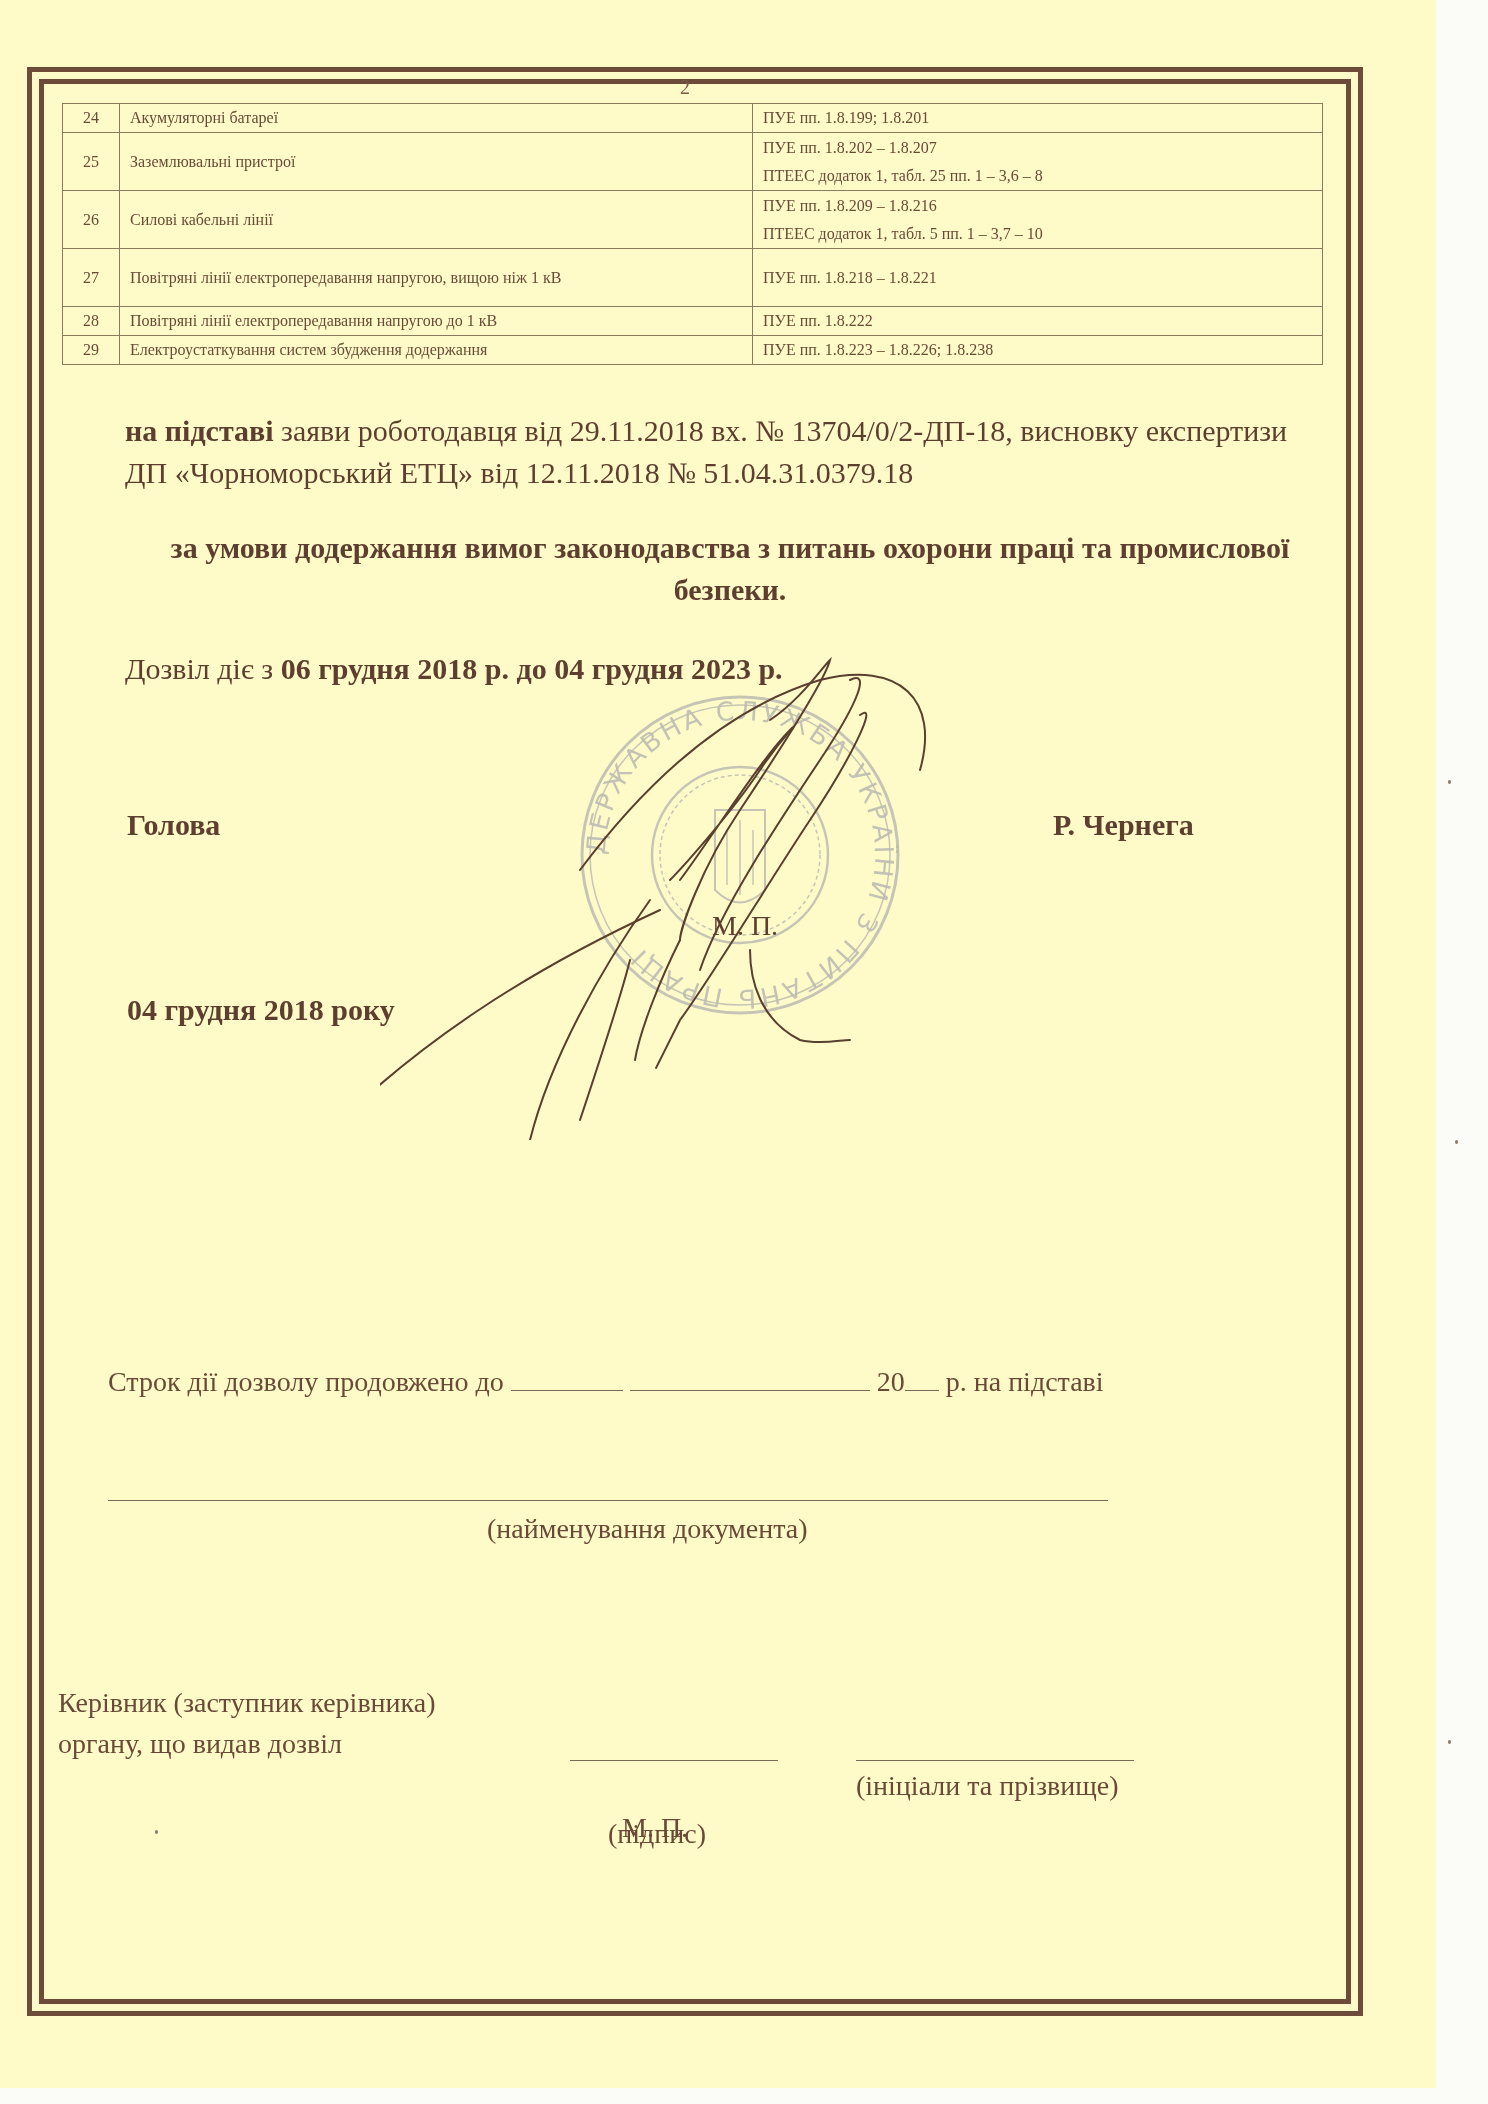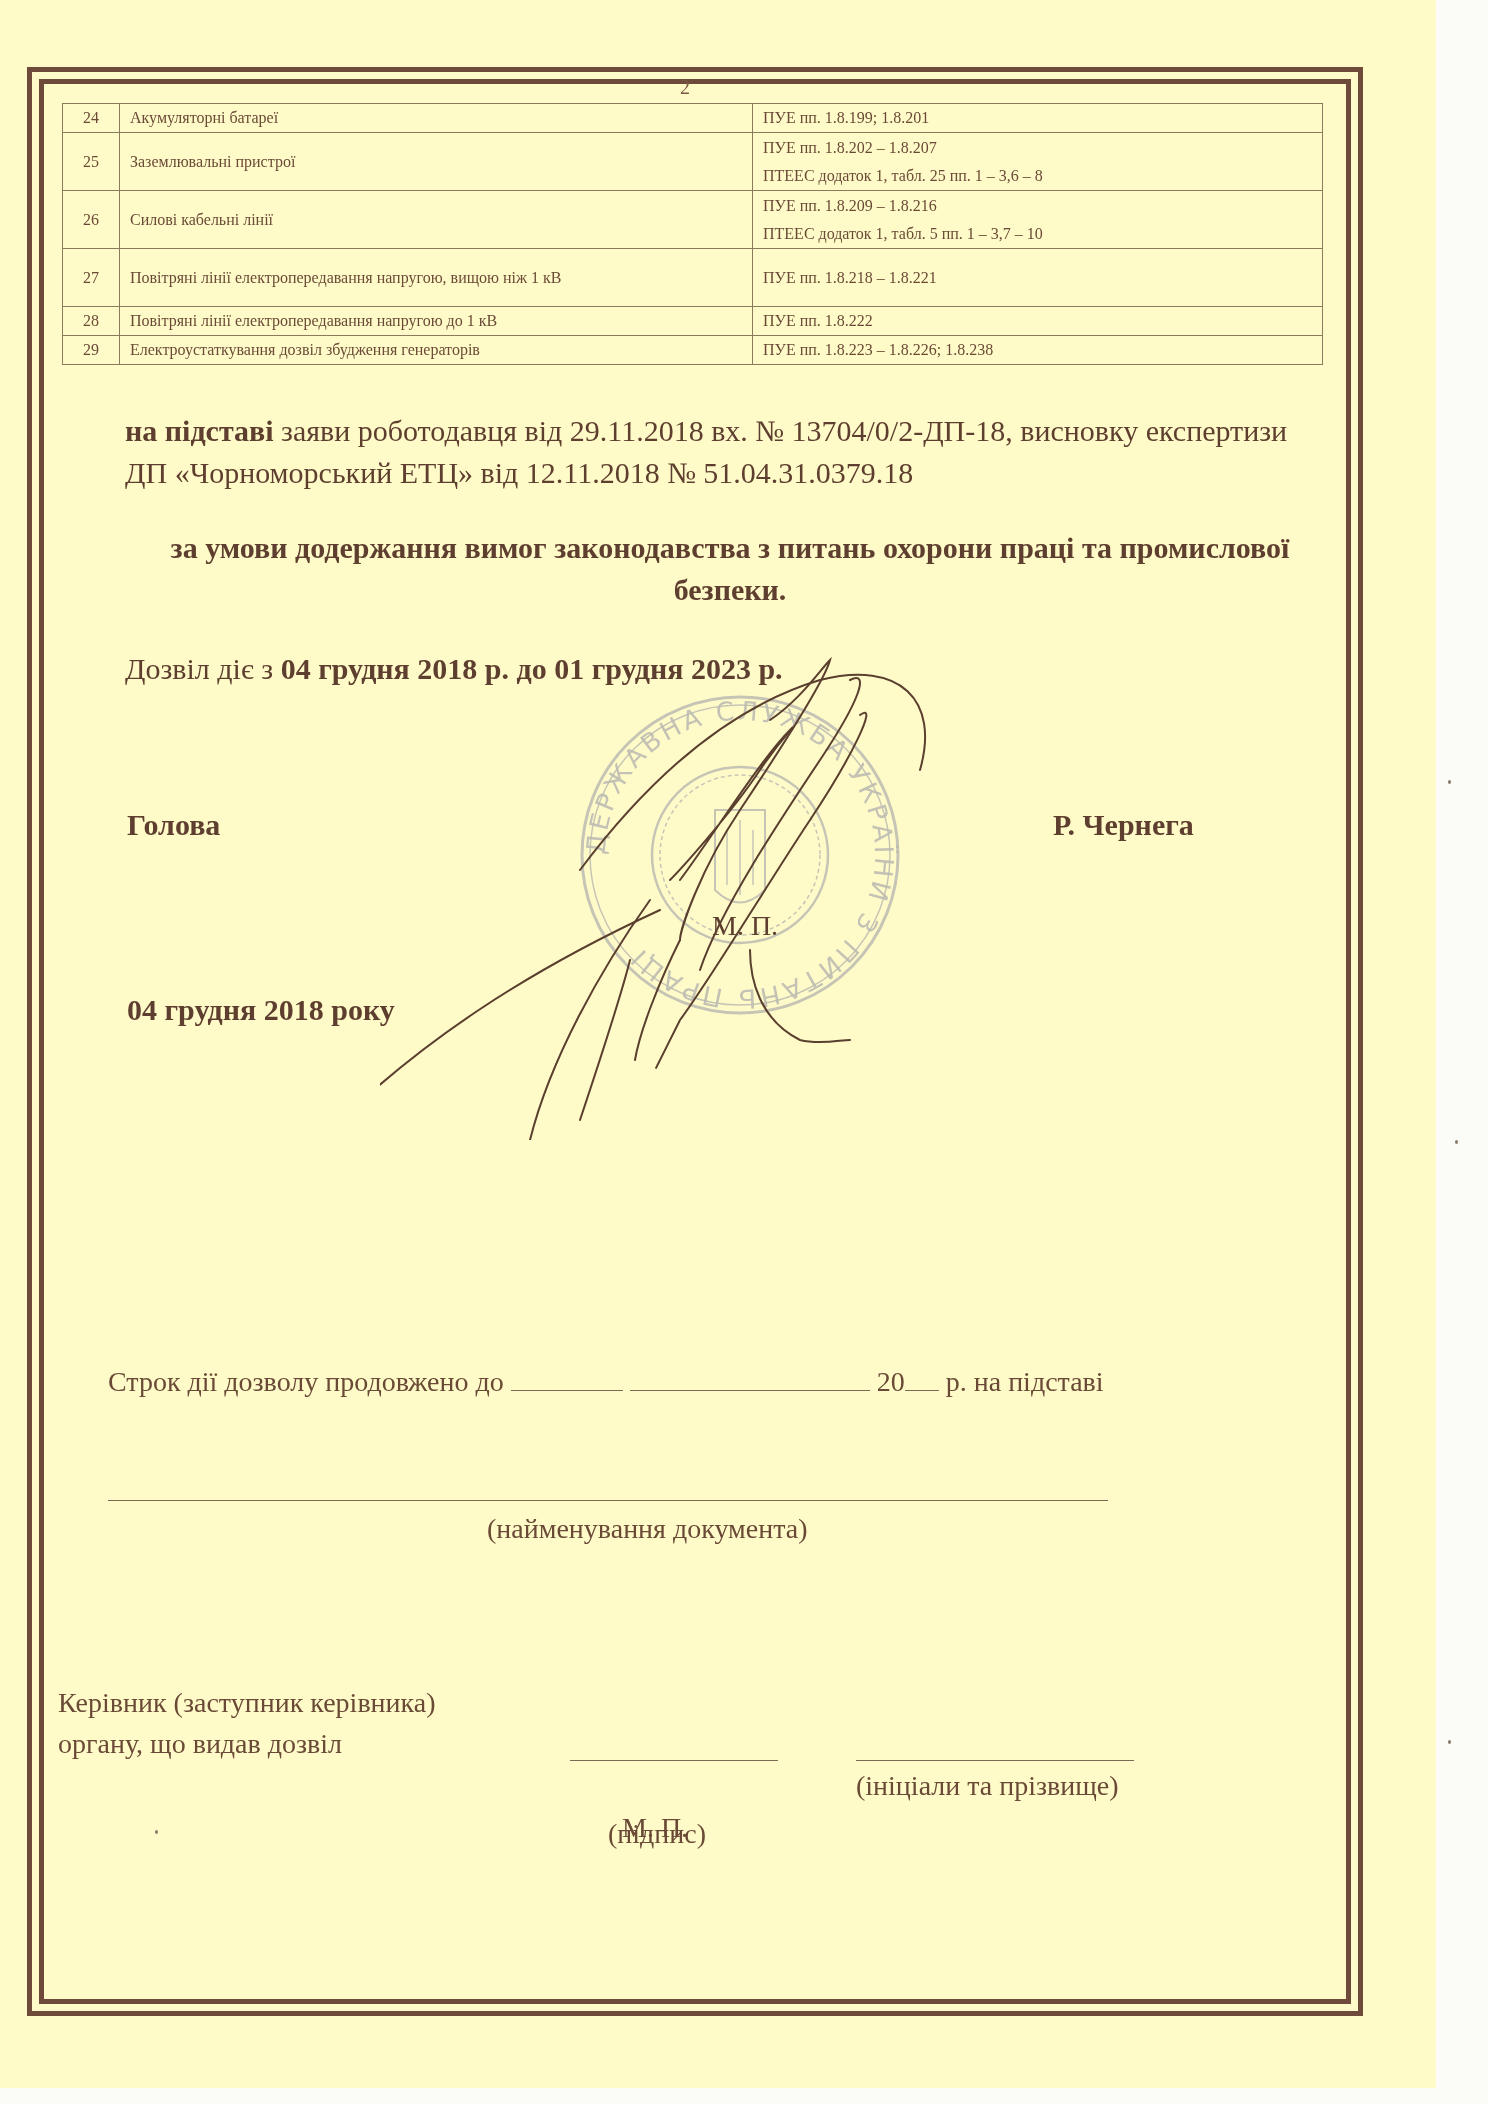--- a/index.html
+++ b/index.html
@@ -103,33 +103,33 @@
   </tr>
   <tr class="h1">
     <td class="num">28</td>
     <td class="name">Повітряні лінії електропередавання напругою до 1 кВ</td>
     <td>
           <div>ПУЕ пп. 1.8.222</div>
         </td>
   </tr>
   <tr class="h1">
     <td class="num">29</td>
-    <td class="name">Електроустаткування дозвіл збудження генераторів</td>
+    <td class="name">Електроустаткування систем збудження додержання</td>
     <td>
           <div>ПУЕ пп. 1.8.223 – 1.8.226; 1.8.238</div>
         </td>
   </tr>
 </tbody>
   </table>
 
 <div class="para t-basis"><b>на підставі</b><span> заяви роботодавця від 29.11.2018 вх. № 13704/0/2-ДП-18, висновку експертизи ДП «Чорноморський ЕТЦ» від 12.11.2018 № 51.04.31.0379.18</span></div>
 
 <div class="para t-cond">за умови додержання вимог законодавства з питань охорони праці та промислової безпеки.</div>
 
-<div class="para t-valid"><span>Дозвіл діє з </span><b>04 грудня 2018 р. до 01 грудня 2023 р.</b></div>
+<div class="para t-valid"><span>Дозвіл діє з </span><b>06 грудня 2018 р. до 04 грудня 2023 р.</b></div>
 
 <svg class="stamp" viewBox="0 0 330 330">
   <defs>
     <path id="sealArc" d="M 165,165 m -135,0 a 135,135 0 1,1 270,0 a 135,135 0 1,1 -270,0"></path>
   </defs>
   <g fill="none" stroke="#BDBCB2" stroke-width="3" opacity="0.85">
     <circle cx="165" cy="165" r="158"></circle>
     <circle cx="165" cy="165" r="150" stroke-width="1.5"></circle>
     <circle cx="165" cy="165" r="88" stroke-width="2.5"></circle>
     <circle cx="165" cy="165" r="80" stroke-width="1.5" stroke-dasharray="4 3"></circle>

